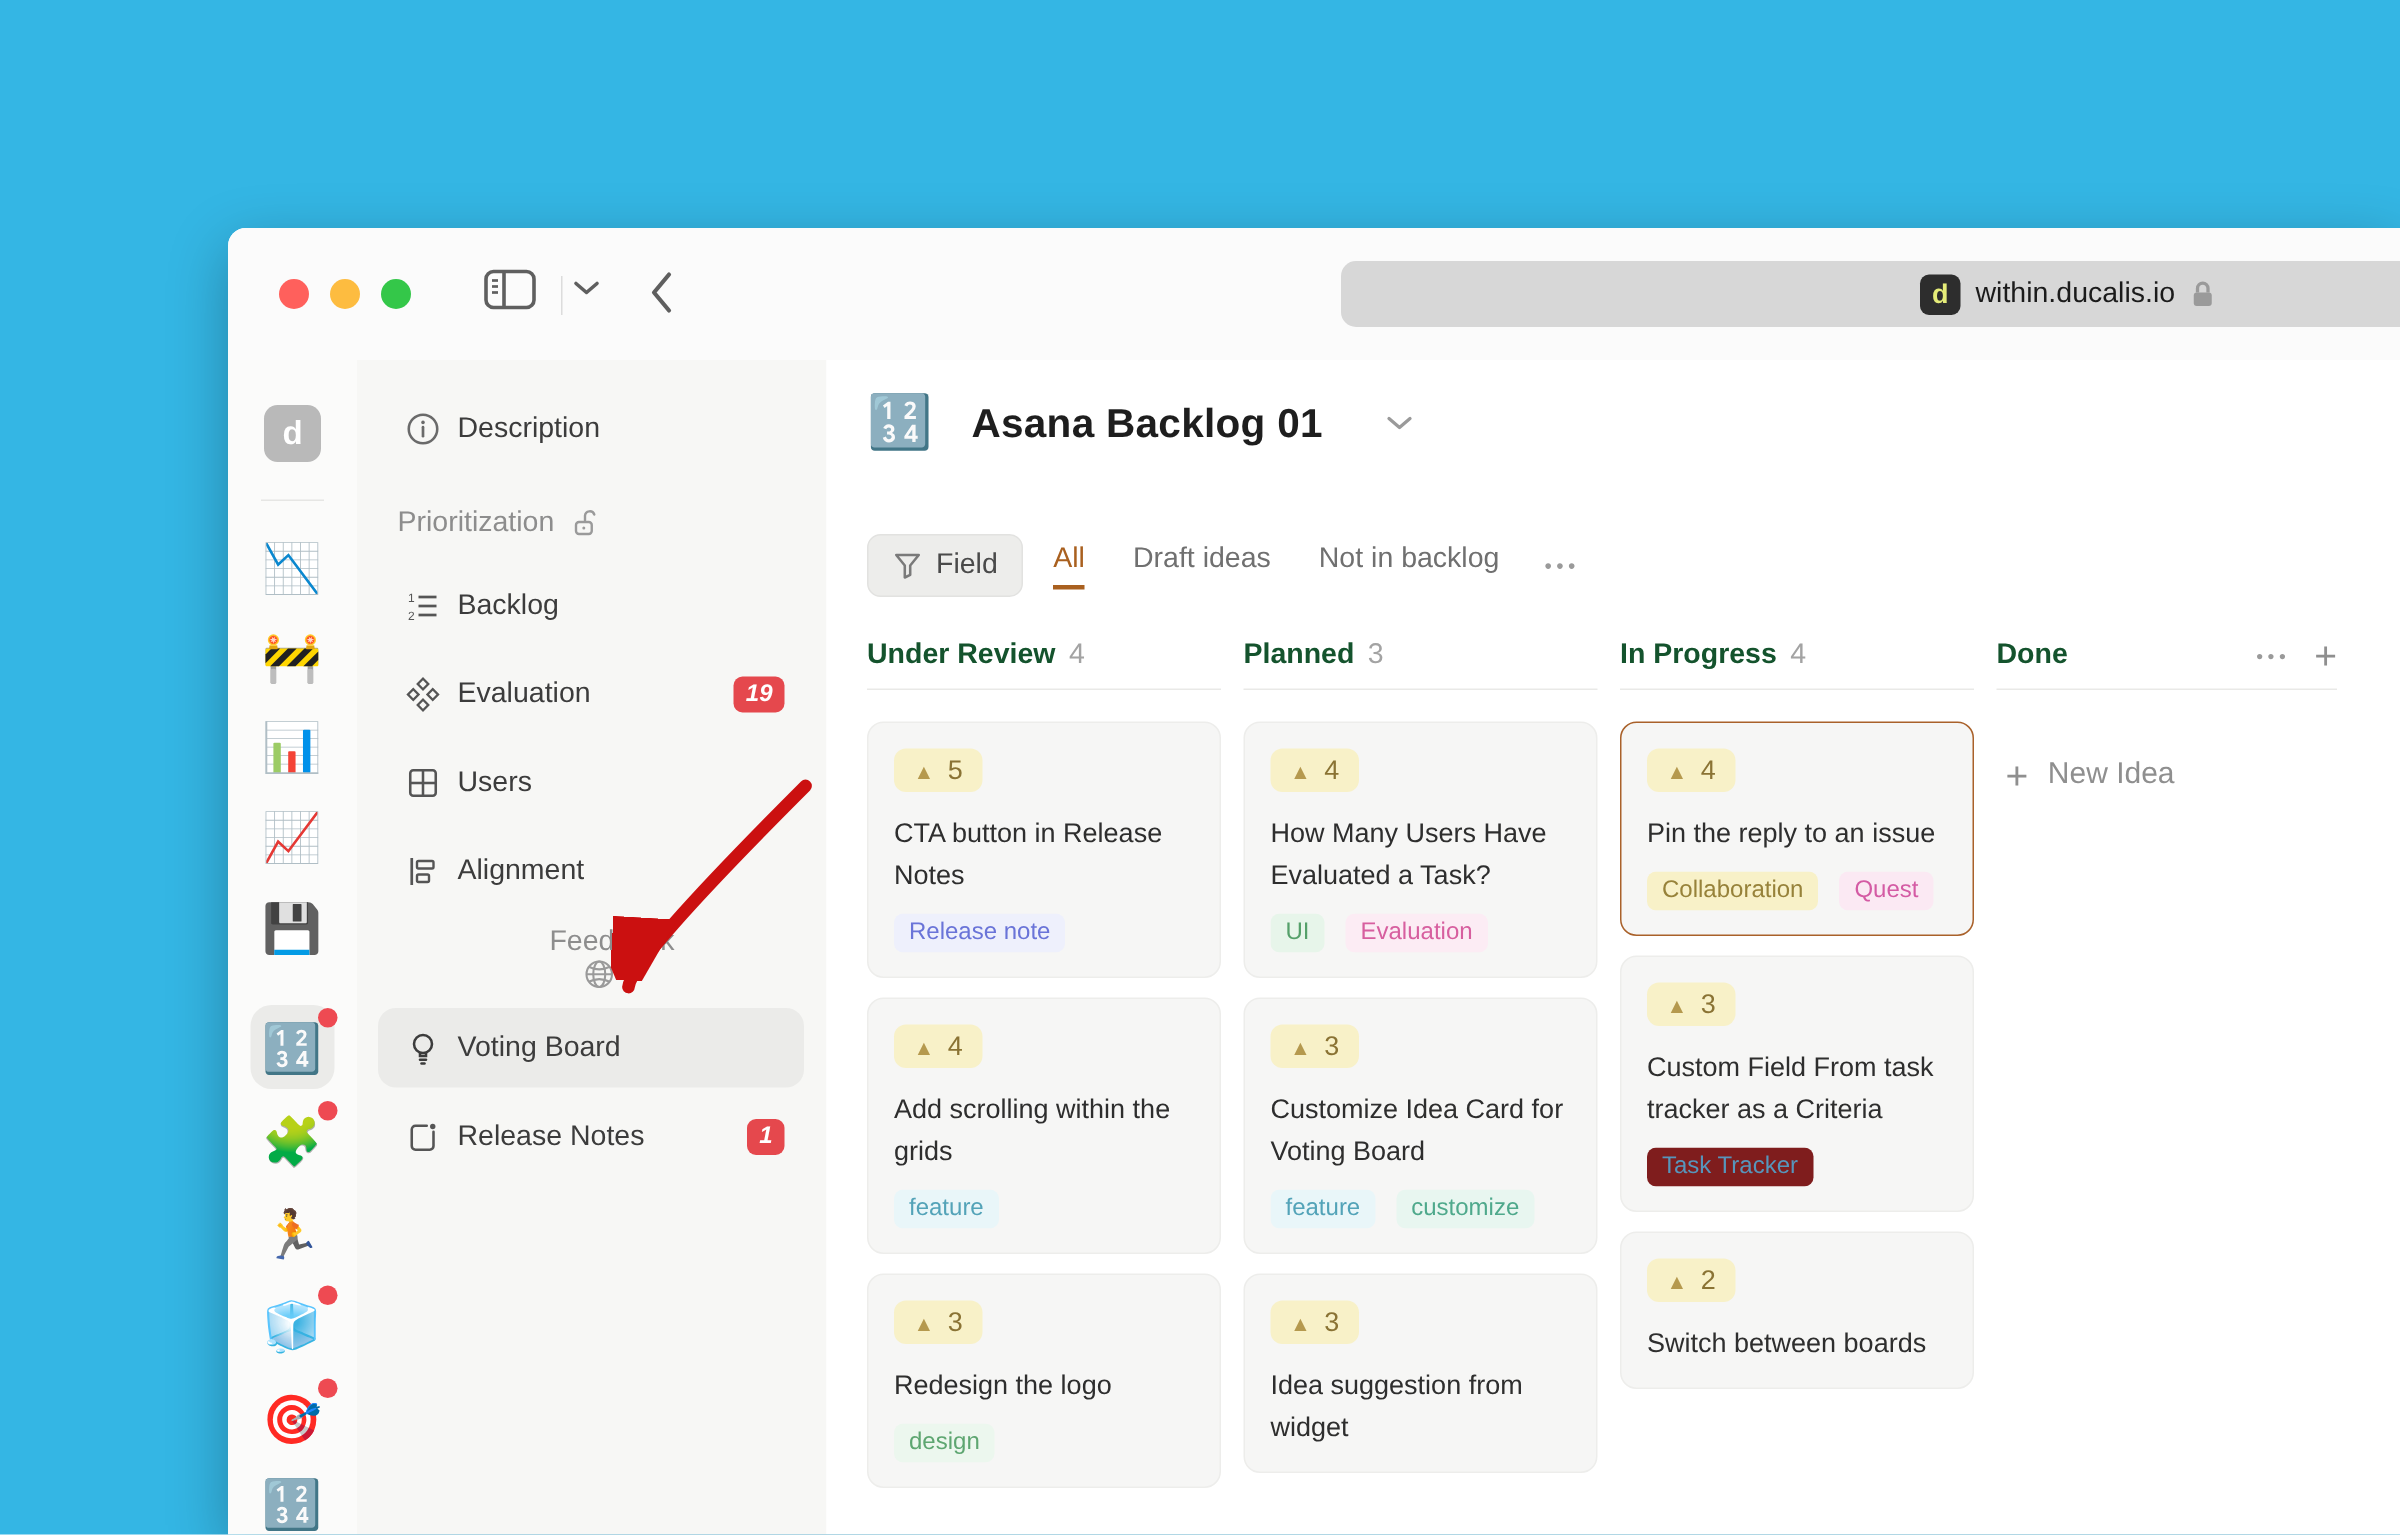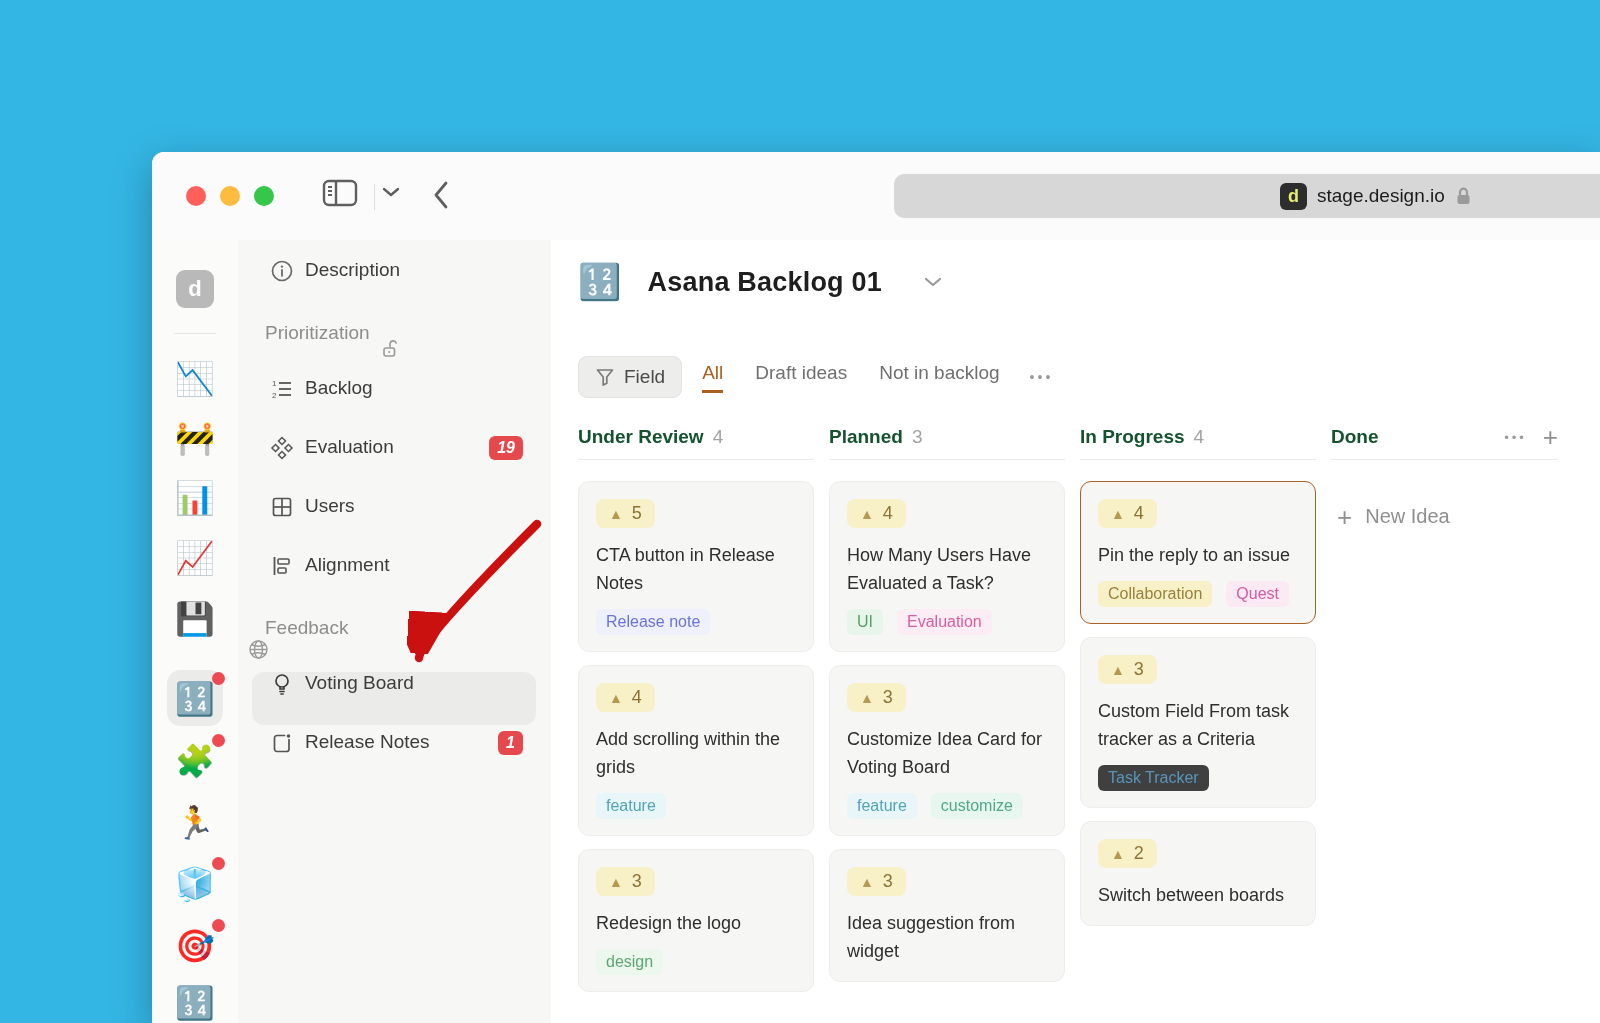--- a/index.html
+++ b/index.html
@@ -36,21 +36,21 @@
   .rail{position:absolute;left:0;top:0;bottom:0;width:86px;background:#fbfbfa;}
   .rail-item{position:absolute;left:0;width:86px;display:flex;justify-content:center;}
   .rail-emoji{font-size:32px;line-height:36px;position:relative;}
   .rail-logo{width:38px;height:38px;border-radius:9px;background:#b9b9b9;color:#ffffff;
     font-size:22px;font-weight:700;display:flex;align-items:center;justify-content:center;}
   .rail-divider{position:absolute;left:22px;width:42px;height:1px;background:#e6e6e4;}
   .rail-selected-bg{position:absolute;left:15px;width:56px;height:56px;border-radius:14px;background:#ebebe9;}
   .rail-dot{position:absolute;top:-9px;right:-10px;width:13px;height:13px;border-radius:50%;background:#ee4a52;}
   
   .nav{position:absolute;left:86px;top:0;bottom:0;width:313px;background:#f7f7f5;}
-  .nav-row{position:absolute;left:0;width:313px;height:53px;display:flex;}
+  .nav-row{position:absolute;left:0;width:313px;height:53px;display:flex;align-items:center;}
   .nav-active-bg{position:absolute;left:14px;right:15px;top:0;bottom:0;background:#ebebe9;border-radius:12px;}
   .nav-icon{width:24px;height:24px;margin-left:32px;display:flex;align-items:center;justify-content:center;position:relative;color:#5c5c5c;}
   .nav-label{margin-left:11px;font-size:19px;color:#3c3c3c;position:relative;}
   .nav-section-label{margin-left:27px;font-size:19px;color:#8d8d8d;}
   .nav-section-icon{margin-left:10px;color:#9a9a9a;display:flex;align-items:center;}
   .nav-badge{position:absolute;right:28px;background:#e5484d;color:#fff;font-size:16px;font-weight:700;
     border-radius:6px;padding:3px 8px;line-height:18px;font-style:italic;}
   
   .main{position:absolute;left:399px;top:0;right:0;bottom:0;background:#ffffff;}
   .board-header{position:absolute;left:27px;top:22px;display:flex;align-items:center;}
@@ -119,21 +119,21 @@
       </svg>
     </div>
     <div class="tb-btn" style="left:280px;top:28px;">
       <svg class="icon" width="18" height="30" viewBox="0 0 18 30">
         <path d="M14,3 L4,15 L14,27" fill="none" stroke="#5f5f5f" stroke-width="2.8" stroke-linecap="round" stroke-linejoin="round"></path>
       </svg>
     </div>
     <div class="urlbar">
       <div class="url-content">
         <div class="favicon">d</div>
-        <div class="url-text">stage.design.io</div>
+        <div class="url-text">within.ducalis.io</div>
         <svg class="icon" width="17" height="20" viewBox="0 0 17 20">
           <rect x="2.5" y="9" width="12" height="9" rx="2" fill="#9a9a9a"></rect>
           <path d="M5,9 V6.2 a3.5,3.5 0 0 1 7,0 V9" fill="none" stroke="#9a9a9a" stroke-width="2.2"></path>
         </svg>
       </div>
     </div>
   </div>
 
   <div class="content">
     <div class="rail" id="rail">
@@ -374,21 +374,21 @@
                   <span class="tri">▲</span>
                   <span>4</span>
                 </span><div class="card-title">Pin the reply to an issue</div><div class="card-tags">
                   <span class="tag" style="background: rgb(248, 241, 200); color: rgb(151, 130, 58);">Collaboration</span>
                   <span class="tag" style="background: rgb(251, 233, 243); color: rgb(212, 91, 164);">Quest</span>
                 </div></div>
               <div class="card"><span class="vote-badge">
                   <span class="tri">▲</span>
                   <span>3</span>
                 </span><div class="card-title">Custom Field From task tracker as a Criteria</div><div class="card-tags">
-                  <span class="tag" style="background: #404040; color: rgb(87, 149, 187);">Task Tracker</span>
+                  <span class="tag" style="background: #7f1d1d; color: rgb(87, 149, 187);">Task Tracker</span>
                 </div></div>
               <div class="card"><span class="vote-badge">
                   <span class="tri">▲</span>
                   <span>2</span>
                 </span><div class="card-title">Switch between boards</div></div>
             </div>
           </div>
           <div class="col">
             <div class="col-head">
               <span class="col-name">Done</span>

